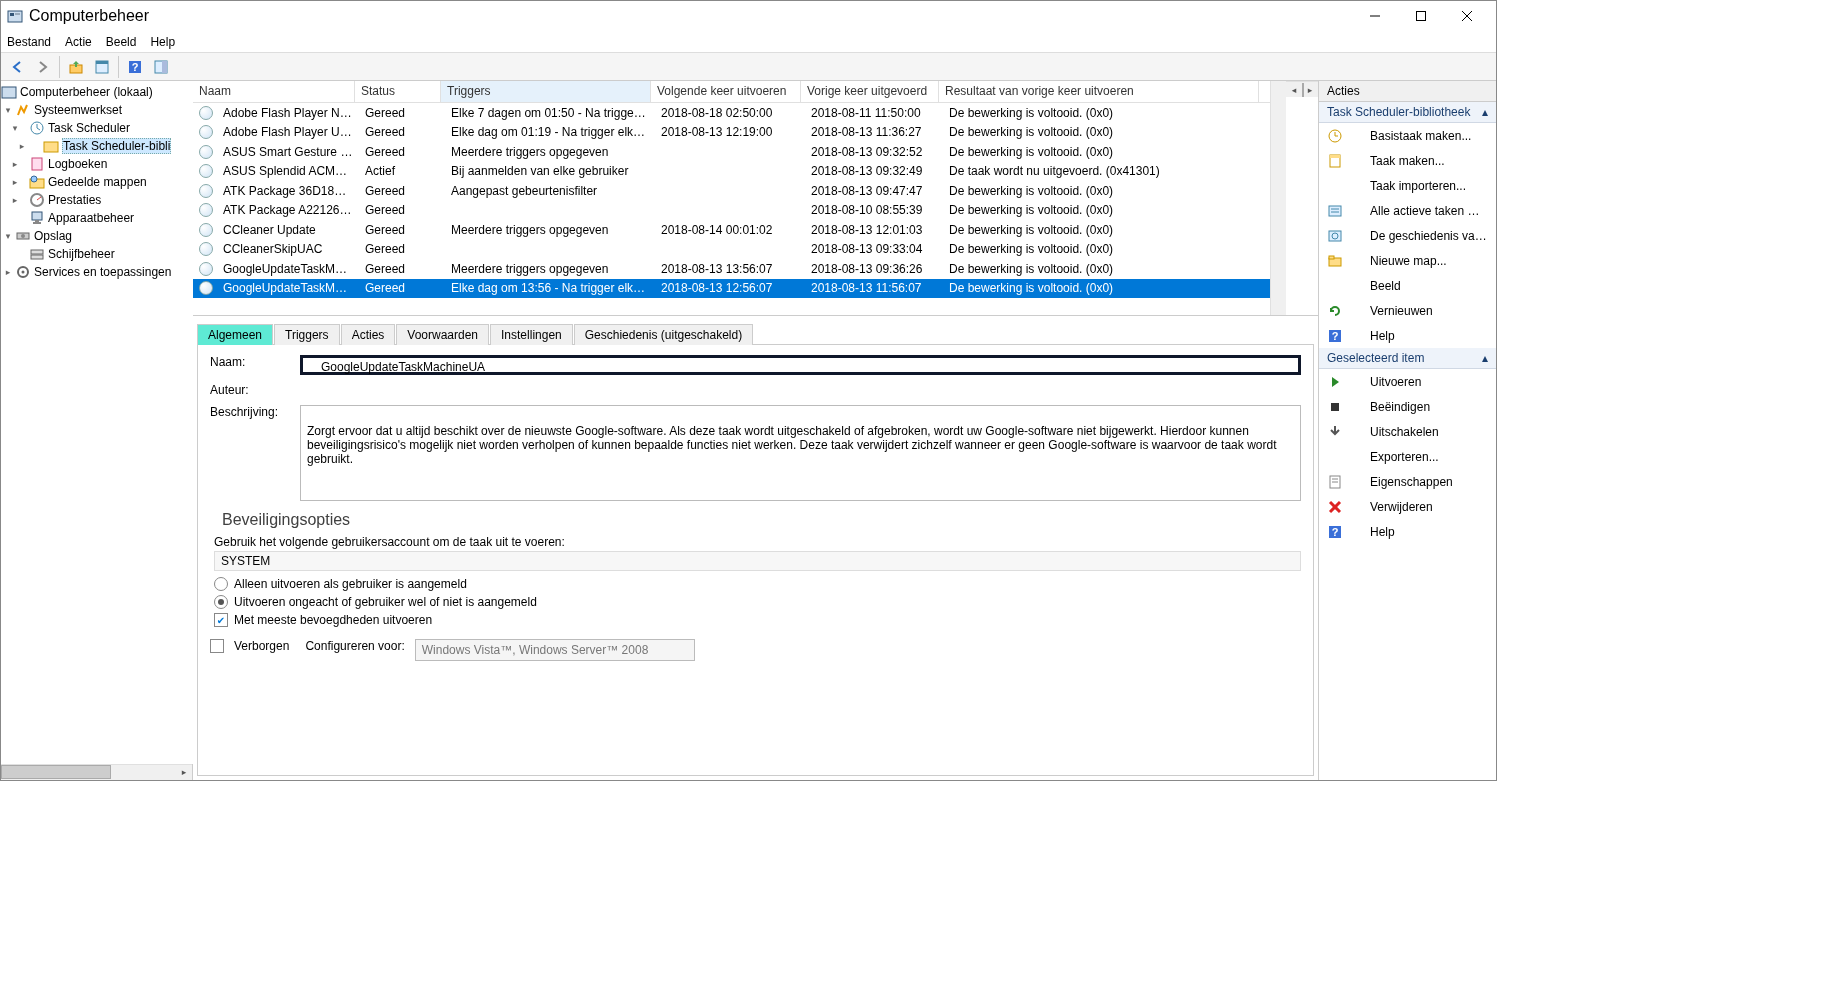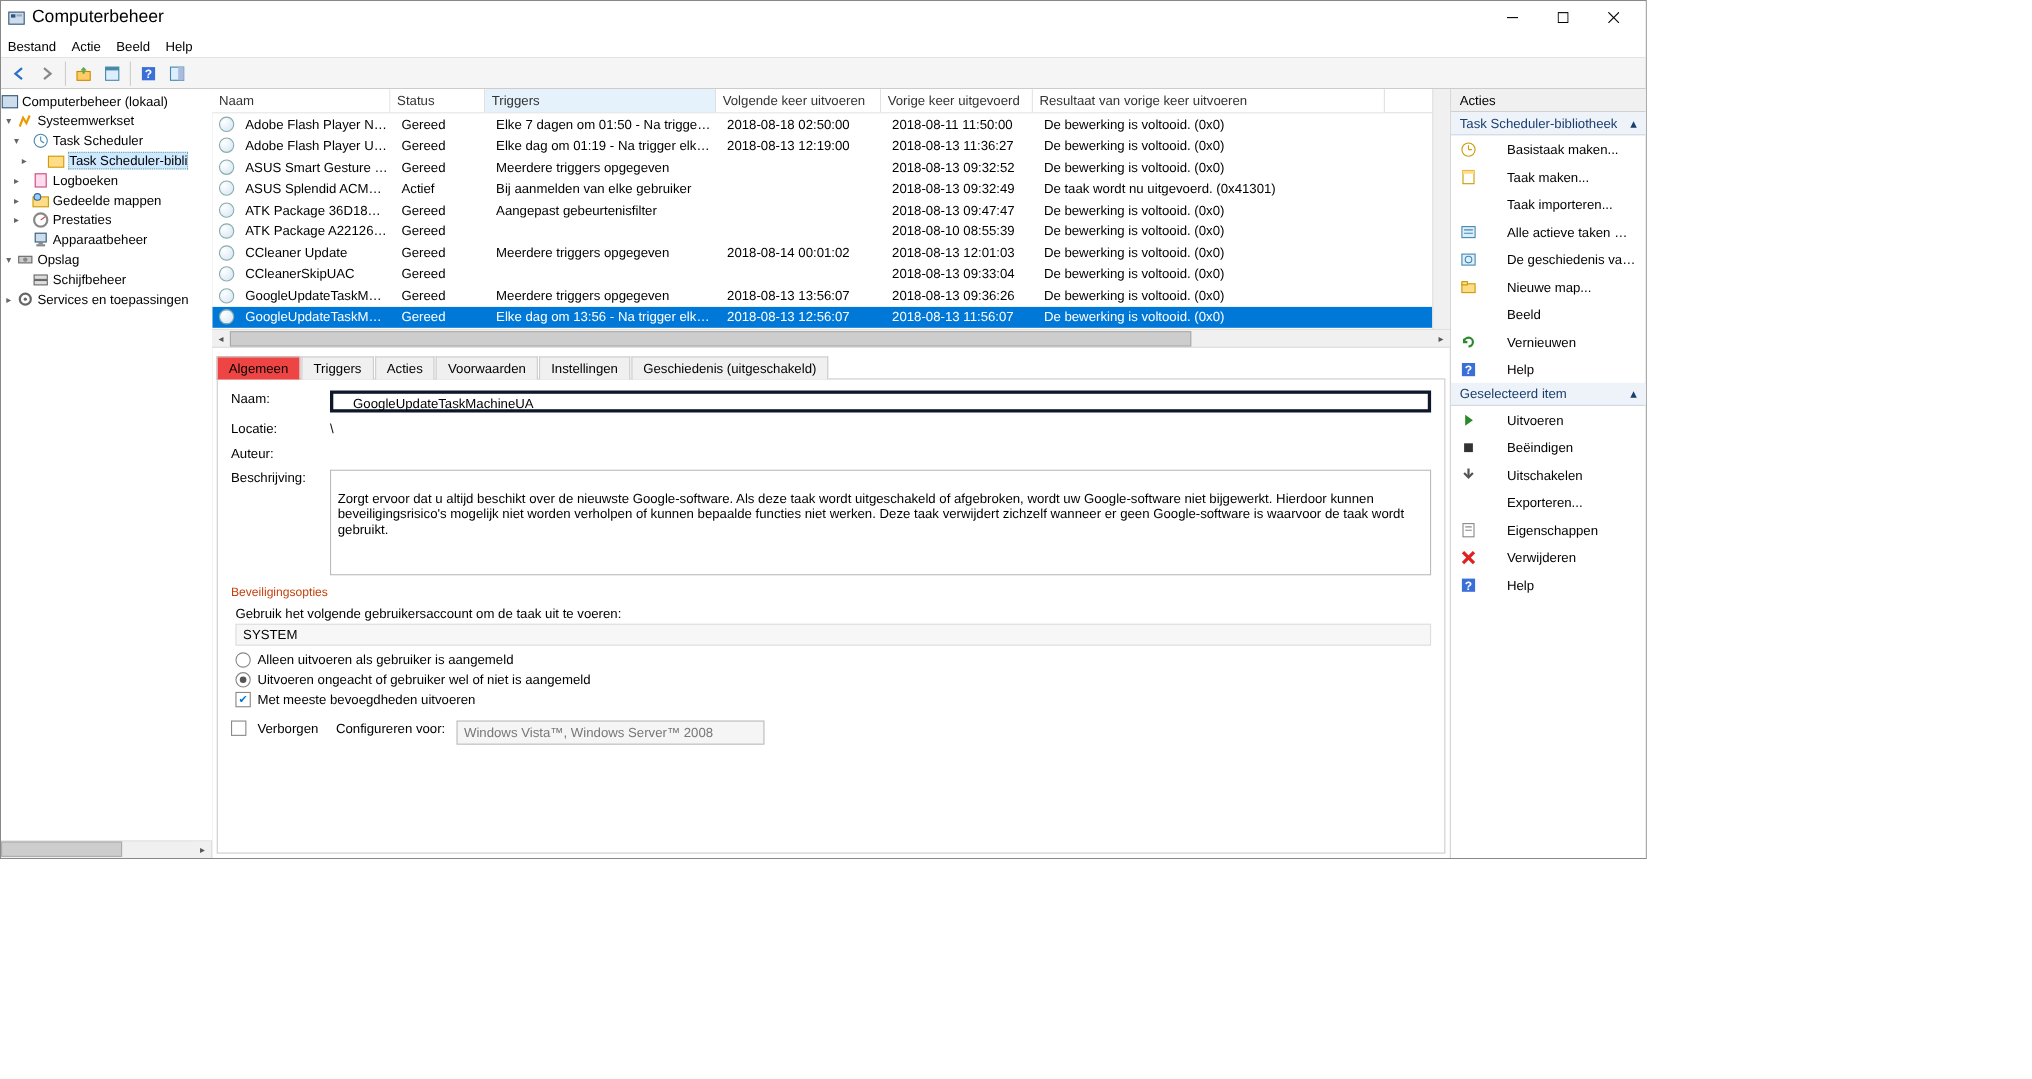--- a/index.html
+++ b/index.html
@@ -19,44 +19,44 @@
 .tree{width:192px;border-right:1px solid #ccc;overflow:auto;padding:2px 0;background:#fff;}
 .tree-row{display:flex;align-items:center;height:18px;padding-right:4px;white-space:nowrap;}
 .tree-row .tw{display:inline-block;text-align:center;font-size:9px;color:#666;}
 .tree-row .ico{width:16px;height:16px;margin:0 3px 0 0;flex-shrink:0;}
 .tree-row .lbl{overflow:hidden;text-overflow:ellipsis;}
 .tree-row.sel .lbl{background:#cde8ff;border:1px dotted #7aa;}
 .tree-scroll{height:16px;border-top:1px solid #e0e0e0;background:#f0f0f0;position:relative;}
 .tree-scroll .thumb{position:absolute;left:0;top:0;height:14px;width:110px;background:#cdcdcd;border:1px solid #aaa;}
 .tree-scroll .rarrow{position:absolute;right:0;top:0;height:14px;width:16px;display:flex;align-items:center;justify-content:center;background:#f0f0f0;font-size:9px;color:#555;}
 .center{flex:1;display:flex;flex-direction:column;min-width:0;border-right:1px solid #ccc;}
-.grid-wrap{height:235px;display:flex;flex-direction:column;border-bottom:1px solid #ccc;min-height:0;justify-content:space-between;}
+.grid-wrap{height:235px;display:flex;flex-direction:row;border-bottom:1px solid #ccc;min-height:0;justify-content:space-between;}
 .grid-head{display:flex;height:22px;background:#fff;border-bottom:1px solid #e0e0e0;}
 .gh{padding:3px 6px;border-right:1px solid #e0e0e0;font-size:12px;color:#333;background:#fff;overflow:hidden;white-space:nowrap;}
 .gh.sorted{background:#e5f1fb;}
 .grid-body{flex:1;overflow:hidden;position:relative;}
 .grow{display:flex;height:19.5px;align-items:center;}
 .grow .gc{padding:0 6px;white-space:nowrap;overflow:hidden;text-overflow:ellipsis;}
 .grow.sel{background:#0078d7;color:#fff;}
 .grow .clock{width:14px;height:14px;margin:0 4px 0 6px;flex-shrink:0;display:inline-block;border-radius:50%;background:radial-gradient(circle at 30% 30%,#fff,#d0e4f5);border:1px solid #8aa;}
 .vscroll{width:16px;background:#f0f0f0;border-left:1px solid #e0e0e0;}
 .hscroll{height:16px;background:#f0f0f0;border-top:1px solid #e0e0e0;display:flex;align-items:center;}
 .hscroll .la,.hscroll .ra{width:16px;text-align:center;font-size:9px;color:#555;}
 .hscroll .track{flex:1;position:relative;height:14px;}
 .hscroll .thumb{position:absolute;left:0;top:0;height:14px;width:80%;background:#cdcdcd;border:1px solid #aaa;}
 .details{flex:1;display:flex;flex-direction:column;min-height:0;padding:4px;}
 .tabs{display:flex;height:24px;align-items:end;}
 .tab{padding:3px 10px;border:1px solid #ccc;border-bottom:none;background:#f0f0f0;margin-right:1px;font-size:12px;position:relative;top:1px;}
-.tab.active{background:#ef4444;z-index:2;}
+.tab.active{background:#5eead4;z-index:2;}
 .tab-body{flex:1;border:1px solid #ccc;padding:10px 12px;overflow:auto;background:#fff;}
 .frow{display:flex;margin-bottom:8px;}
 .frow .flab{width:90px;}
 .finput{flex:1;border:3px solid #0f172a;background:#fff;padding:2px 18px;height:20px;font-size:12px;}
 .ftext{flex:1;border:1px solid #bbb;background:#fff;padding:18px 6px;font-size:12px;height:96px;overflow:auto;}
-.fieldset-title{font-size:11px;margin:10px 0 6px 0;color:#c2410c;}
+.fieldset-title{font-size:16px;margin:10px 0 6px 12px;color:#404040;}
 .secopts{padding-left:4px;}
 .secrow{display:flex;align-items:center;margin:4px 0;gap:6px;}
 .radio{width:14px;height:14px;border:1px solid #888;border-radius:50%;display:inline-flex;align-items:center;justify-content:center;}
 .radio.on::after{content:"";width:6px;height:6px;background:#555;border-radius:50%;}
 .check{width:14px;height:14px;border:1px solid #888;display:inline-flex;align-items:center;justify-content:center;font-size:10px;color:#0078d7;}
 .check.on::after{content:"✔";}
 .botrow{display:flex;align-items:flex-start;gap:10px;margin-top:12px;}
 .dropdown{border:1px solid #bbb;padding:2px 6px;width:280px;background:#f5f5f5;color:#777;height:22px;display:flex;align-items:center;}
 .actions{width:177px;background:#fff;display:flex;flex-direction:column;}
 .actions-header{background:#f0f0f0;border-bottom:1px solid #ccc;padding:3px 8px;font-weight:400;}
@@ -398,24 +398,20 @@
           <div class="tab">Voorwaarden</div>
           <div class="tab">Instellingen</div>
           <div class="tab">Geschiedenis (uitgeschakeld)</div>
         </div>
         <div class="tab-body">
           <div class="frow">
               <div class="flab">Naam:</div>
               <div class="finput">GoogleUpdateTaskMachineUA</div>
             </div>
           <div class="frow">
-              <div class="flab">Locatie:</div>
-              <div>\</div>
-            </div>
-          <div class="frow">
               <div class="flab">Auteur:</div>
               <div></div>
             </div>
           <div class="frow">
               <div class="flab">Beschrijving:</div>
               <div class="ftext">Zorgt ervoor dat u altijd beschikt over de nieuwste Google-software. Als deze taak wordt uitgeschakeld of afgebroken, wordt uw Google-software niet bijgewerkt. Hierdoor kunnen beveiligingsrisico's mogelijk niet worden verholpen of kunnen bepaalde functies niet werken. Deze taak verwijdert zichzelf wanneer er geen Google-software is waarvoor de taak wordt gebruikt.</div>
             </div>
 
           <div class="fieldset-title">Beveiligingsopties</div>
           <div class="secopts">

